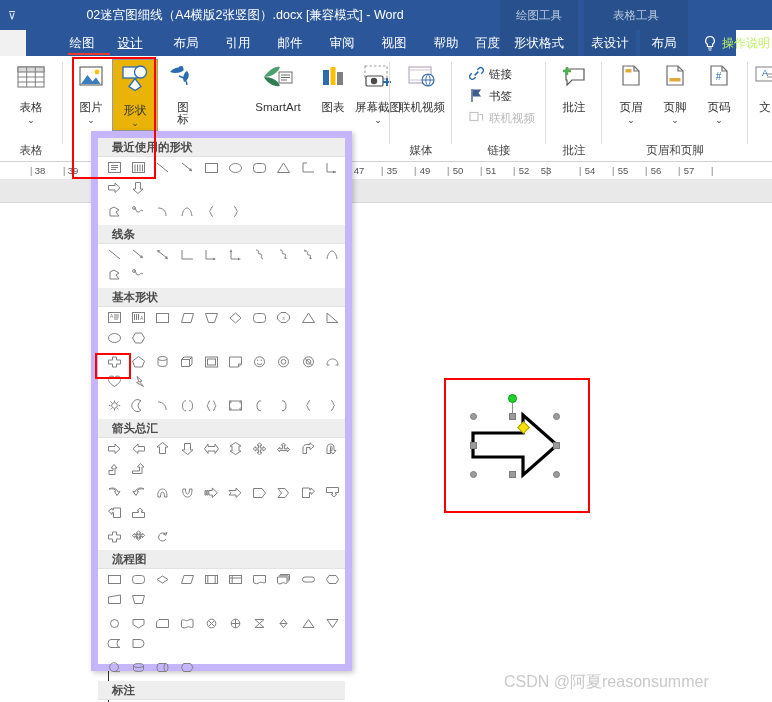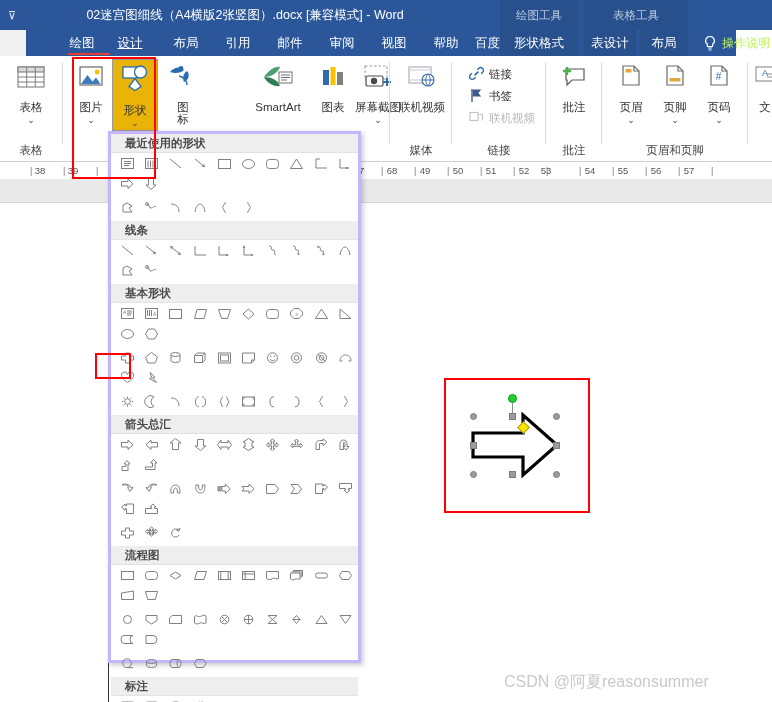--- a/index.html
+++ b/index.html
@@ -98,22 +98,22 @@
   .page{
     position:absolute;left:0;top:23px;width:772px;height:500px;background:#ffffff;
     border-top:1px solid #d6d6d6;
   }
   .textcursor{
     position:absolute;left:108px;top:650px;width:1px;height:52px;background:#333;
   }
 
   
   .gallery{
-    position:absolute;left:108px;top:131px;width:247px;height:526px;
-    background:#ffffff;border:3px solid #c4b5fd;
+    position:absolute;left:91px;top:131px;width:247px;height:526px;
+    background:#ffffff;border:7px solid #c4b5fd;
     box-shadow:2px 2px 5px rgba(0,0,0,.22);
     font-size:11.5px;
   }
   .ghead{
     height:18px;line-height:18px;padding-left:14px;
     background:#eeeeee;color:#4a4a4a;font-size:11.5px;font-weight:bold;
     border-bottom:1px solid #e2e2e2;
   }
   .grow{padding:2px 0 2px 6px;}
   .gcell{
@@ -402,21 +402,21 @@
 <div class="ruler">
   <span class="rtick" style="left:30px;">|</span>
   <span class="rnum" style="left:32px;">38</span>
   <span class="rtick" style="left:63px;">|</span>
   <span class="rnum" style="left:65px;">39</span>
   <span class="rtick" style="left:96px;">|</span>
 
   <span class="rtick" style="left:348px;">|</span>
   <span class="rnum" style="left:351px;text-align:center;">47</span>
   <span class="rtick" style="left:381px;">|</span>
-  <span class="rnum" style="left:384px;">68</span>
+  <span class="rnum" style="left:384px;">35</span>
   <span class="rtick" style="left:414px;">|</span>
   <span class="rnum" style="left:417px;">49</span>
   <span class="rtick" style="left:447px;">|</span>
   <span class="rnum" style="left:450px;">50</span>
   <span class="rtick" style="left:480px;">|</span>
   <span class="rnum" style="left:483px;">51</span>
   <span class="rtick" style="left:513px;">|</span>
   <span class="rnum" style="left:516px;">52</span>
   <span class="rtick" style="left:546px;">|</span>
   <span class="rnum" style="left:538px;">53</span>

